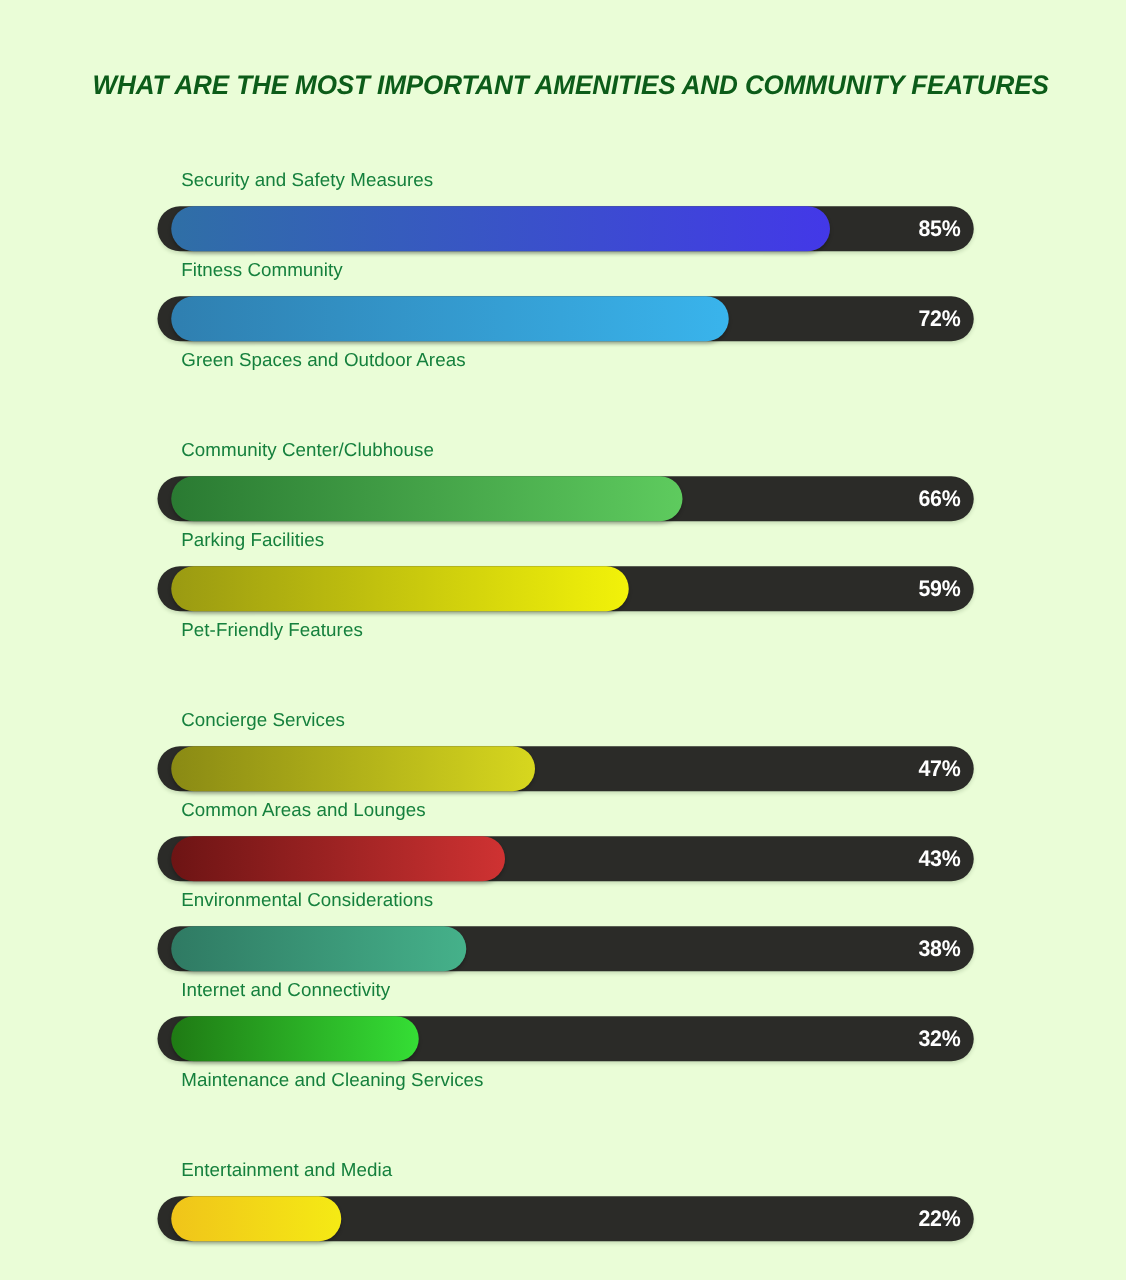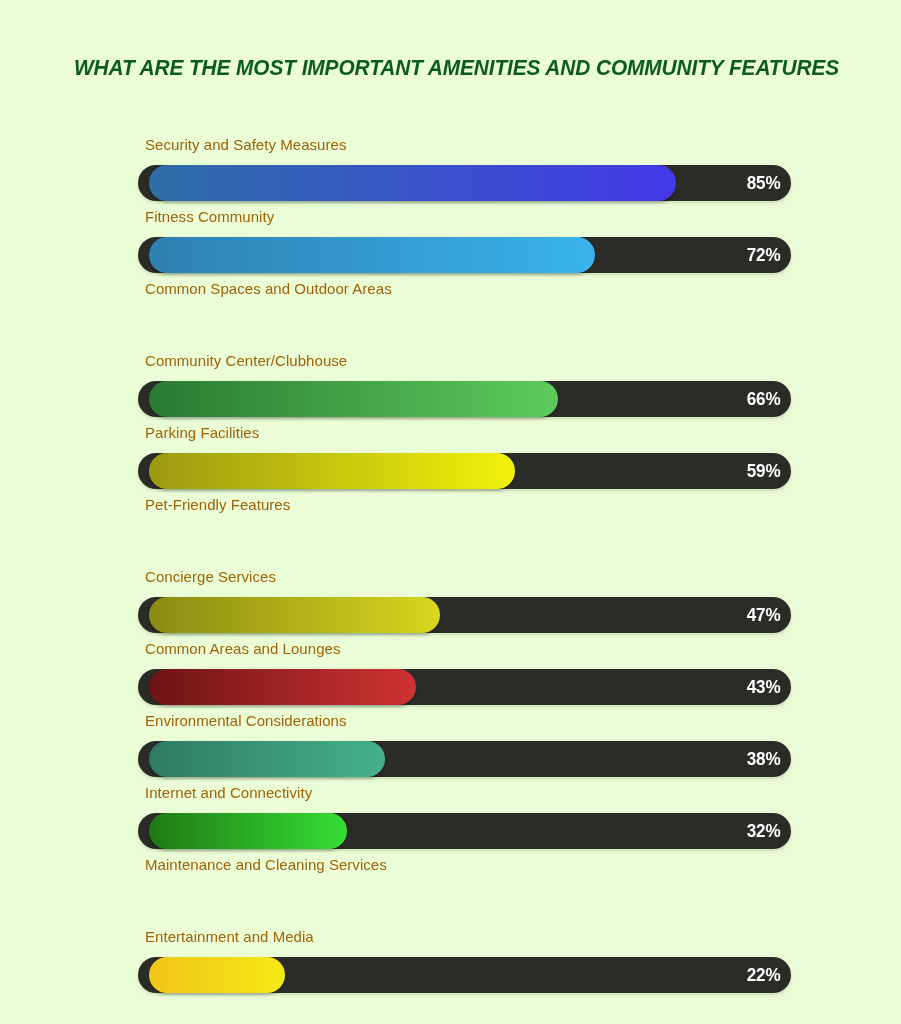--- a/index.html
+++ b/index.html
@@ -51,28 +51,28 @@
     position: relative;
     height: 72px;
   }
 
   .bar-label {
     position: absolute;
     left: 19px;
     top: 0px;
     font-size: 15px;
     font-weight: normal;
-    color: #a16207;
+    color: #15803d;
     letter-spacing: 0.05px;
     white-space: nowrap;
   }
 
   .bar-track {
     position: absolute;
-    left: 12px;
+    left: 0;
     top: 29px;
     width: 653px;
     height: 36px;
     background: #2b2b28;
     border-radius: 18px;
     box-shadow: 0 2px 3px rgba(60,90,50,0.18);
     overflow: visible;
   }
 
   .bar-fill {
@@ -114,21 +114,21 @@
         </div>
       </div>
       <div class="bar-row">
         <div class="bar-label">Fitness Community</div>
         <div class="bar-track">
           <div class="bar-fill" style="width: 446px; background: linear-gradient(90deg, rgb(47, 127, 176) 0%, rgb(57, 180, 236) 100%);"></div>
           <div class="bar-value">72%</div>
         </div>
       </div>
       <div class="bar-row">
-        <div class="bar-label">Common Spaces and Outdoor Areas</div>
+        <div class="bar-label">Green Spaces and Outdoor Areas</div>
       </div>
       <div class="bar-row">
         <div class="bar-label">Community Center/Clubhouse</div>
         <div class="bar-track">
           <div class="bar-fill" style="width: 409px; background: linear-gradient(90deg, rgb(42, 122, 50) 0%, rgb(94, 203, 94) 100%);"></div>
           <div class="bar-value">66%</div>
         </div>
       </div>
       <div class="bar-row">
         <div class="bar-label">Parking Facilities</div>

